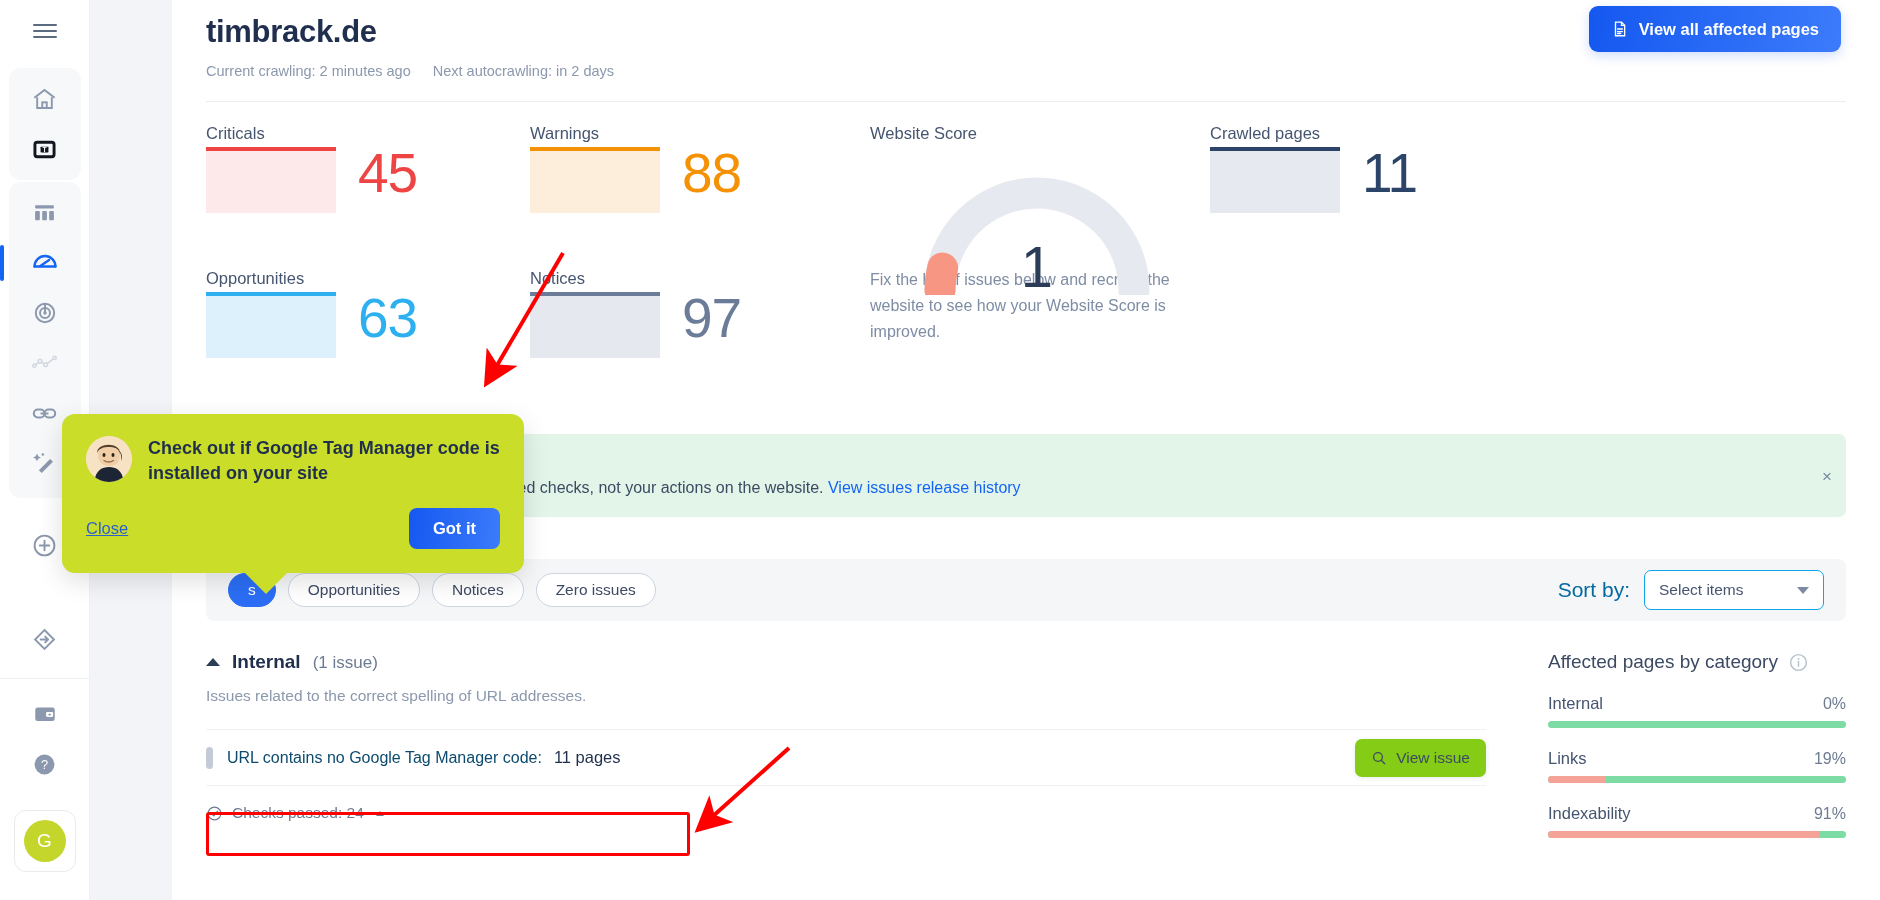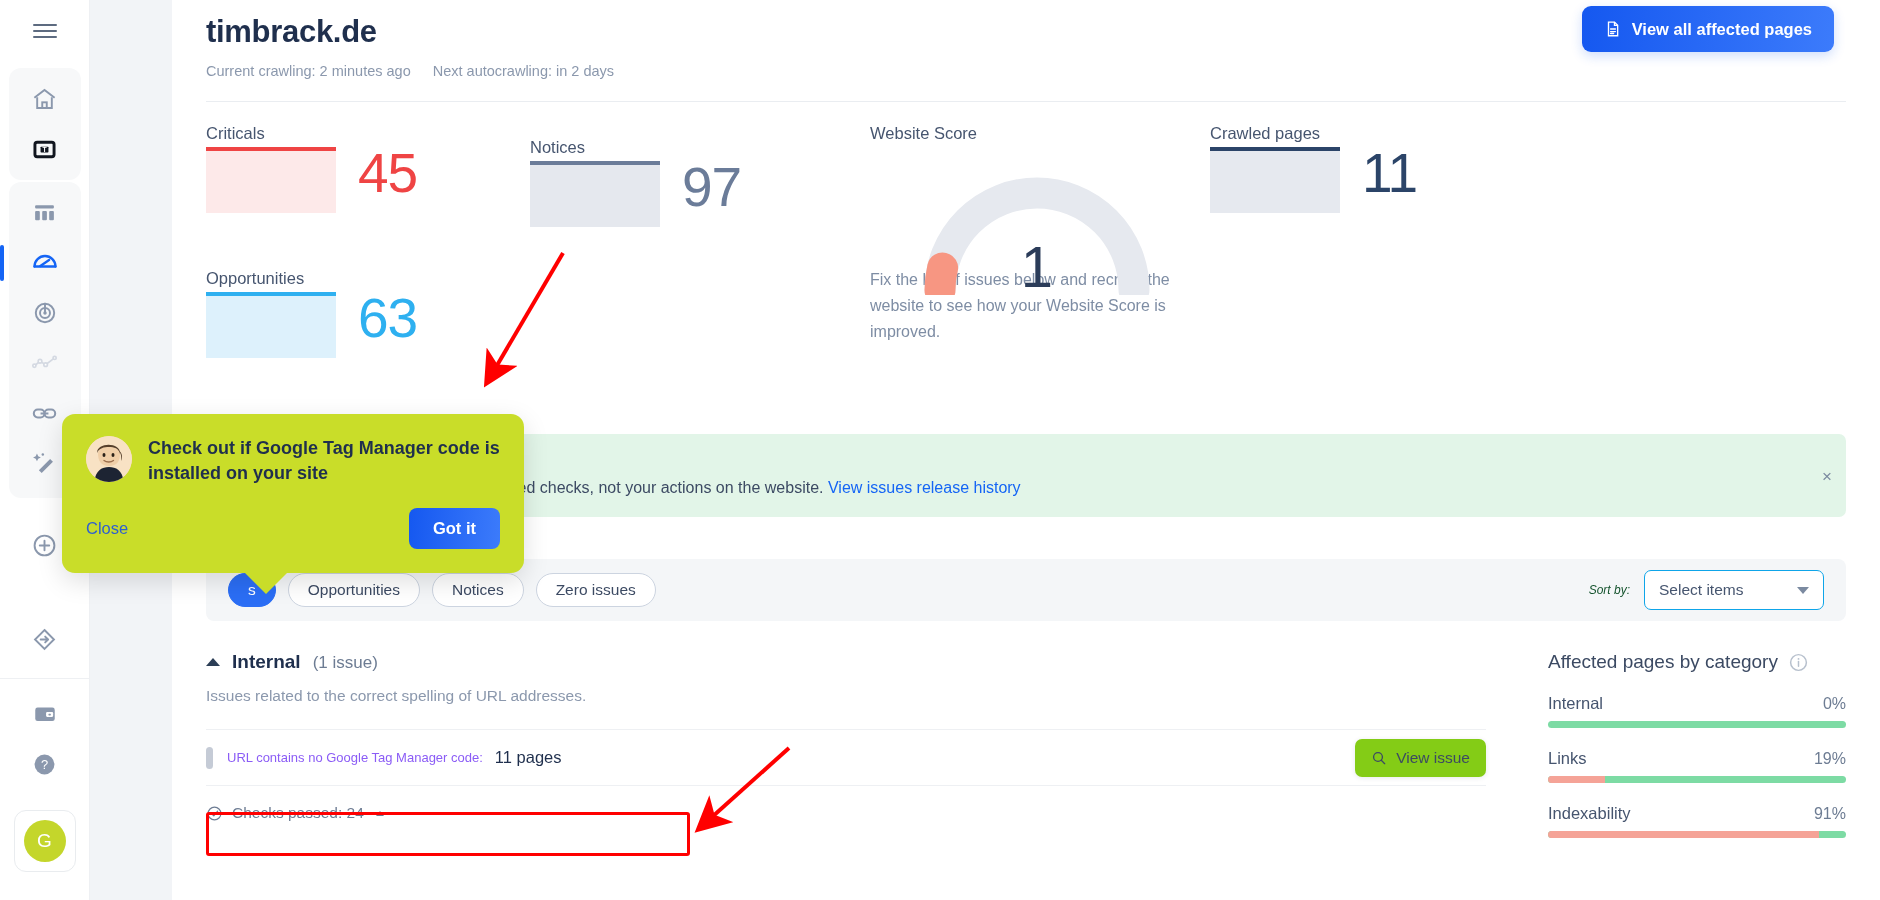--- a/index.html
+++ b/index.html
@@ -65,21 +65,21 @@
   }
   .content-inner { padding: 0 34px; }
 
   
   .hdr { padding-top: 14px; position: relative; }
   .hdr h1 {
     font-size: 31px; font-weight: 700; letter-spacing: -0.3px; color: #1f2f4d;
   }
   .hdr-meta { margin-top: 13px; display: flex; gap: 22px; font-size: 14.5px; color: #8b98ad; }
   .btn-primary {
-    position: absolute; right: 12px; top: 6px;
+    position: absolute; right: 5px; top: 6px;
     background: linear-gradient(95deg,#1558f0 0%,#3c7bfb 100%);
     color: #fff; border: none; border-radius: 9px;
     padding: 0 22px; height: 46px; font-size: 16.5px; font-weight: 700;
     display: inline-flex; align-items: center; gap: 10px; cursor: pointer;
     font-family: "Liberation Sans", sans-serif;
     box-shadow: 0 4px 12px rgba(21,88,240,.20);
   }
   .hdr-rule { margin-top: 22px; height: 1px; background: #eaedf1; }
 
   
@@ -133,21 +133,21 @@
   }
   .chips { display: flex; gap: 12px; align-items: center; }
   .chip {
     border: 1px solid #ccd4e0; background: #fff; color: #3c4a63;
     border-radius: 20px; height: 34px; padding: 0 19px; font-size: 15.5px;
     display: inline-flex; align-items: center; cursor: pointer;
     font-family: "Liberation Sans", sans-serif;
   }
   .chip.chip-blue { background: #2b6ef5; border-color: #2b6ef5; color: #fff; }
   .sortwrap { margin-left: auto; display: flex; align-items: center; gap: 14px; }
-  .sortlabel { font-size: 12px; color: #14532d; font-style: italic; }
+  .sortlabel { font-size: 21px; color: #0369a1; }
   .select {
     width: 180px; height: 40px; border: 1px solid #0ea5e9; border-radius: 7px;
     background: #fff; display: flex; align-items: center; padding: 0 14px;
     font-size: 15.5px; color: #46556f; cursor: pointer; position: relative;
   }
   .select .caret {
     margin-left: auto; width: 0; height: 0;
     border-left: 6px solid transparent; border-right: 6px solid transparent;
     border-top: 7px solid #7b8aa0;
   }
@@ -163,21 +163,21 @@
   }
   .sec-title { font-size: 19px; font-weight: 700; color: #1f2f4d; }
   .sec-count { font-size: 17px; color: #6d7c93; font-weight: 400; }
   .sec-desc { margin-top: 14px; font-size: 15.5px; color: #8b98ad; }
   .issue-table { margin-top: 24px; border-top: 1px solid #eef0f3; }
   .issue-row {
     display: flex; align-items: center; height: 56px;
     border-bottom: 1px solid #eef0f3; position: relative;
   }
   .issue-pill { width: 7px; height: 22px; border-radius: 4px; background: #c5cbd6; margin-right: 14px; }
-  .issue-name { font-size: 13px; color: #8b5cf6; }
+  .issue-name { font-size: 16px; color: #0c4a6e; }
   .issue-pages { font-size: 16.5px; color: #1f2f4d; margin-left: 12px; }
   .view-issue {
     margin-left: auto; display: inline-flex; align-items: center; gap: 9px;
     background: #84cc16; border-radius: 7px; height: 38px; padding: 0 16px;
     font-size: 15.5px; color: #3c4a63; cursor: pointer;
     box-shadow: 0 1px 5px rgba(31,47,77,.10);
   }
   .checks {
     margin-top: 18px; display: inline-flex; align-items: center; gap: 9px;
     font-size: 15.5px; color: #6d7c93; cursor: pointer;
@@ -209,21 +209,21 @@
     z-index: 60; box-shadow: 0 8px 26px rgba(0,0,0,.13);
   }
   .tip-head { display: flex; gap: 16px; align-items: flex-start; }
   .tip-ava {
     width: 46px; height: 46px; border-radius: 50%; flex: 0 0 46px;
     background: #f6dfc0; overflow: hidden; position: relative;
   }
   .tip-title { font-size: 18px; font-weight: 700; line-height: 25px; color: #1f2f4d; }
   .tip-body { margin-top: 14px; font-size: 16.5px; line-height: 27px; color: #2c3e56; }
   .tip-foot { margin-top: 22px; display: flex; align-items: center; }
-  .tip-close { font-size: 16.5px; color: #2d5fd0; cursor: pointer; }
+  .tip-close { font-size: 16.5px; color: #2d5fd0; text-decoration: underline; cursor: pointer; }
   .tip-got {
     margin-left: auto; background: linear-gradient(95deg,#1558f0 0%,#3c7bfb 100%);
     color: #fff; border: none; border-radius: 8px; height: 41px; padding: 0 24px;
     font-size: 16.5px; font-weight: 700; cursor: pointer;
     font-family: "Liberation Sans", sans-serif;
   }
   .tip-arrow {
     position: absolute; left: 182px; bottom: -21px;
     width: 0; height: 0; border-left: 22px solid transparent;
     border-right: 22px solid transparent; border-top: 22px solid #c9dd29;
@@ -388,20 +388,27 @@
             <div class="stat-block c-opp" style="margin-top:14px">
               <div class="stat-label">Opportunities</div>
               <div class="stat-row">
                 <div class="stat-bar"></div>
                 <div class="stat-num">63</div>
               </div>
             </div>
           </div>
 
           <div class="stat-col">
+            <div class="stat-block c-warn">
+              <div class="stat-label">Warnings</div>
+              <div class="stat-row">
+                <div class="stat-bar"></div>
+                <div class="stat-num">88</div>
+              </div>
+            </div>
             <div class="stat-block c-notice" style="margin-top:14px">
               <div class="stat-label">Notices</div>
               <div class="stat-row">
                 <div class="stat-bar"></div>
                 <div class="stat-num">97</div>
               </div>
             </div>
           </div>
 
           <div class="score-col">

